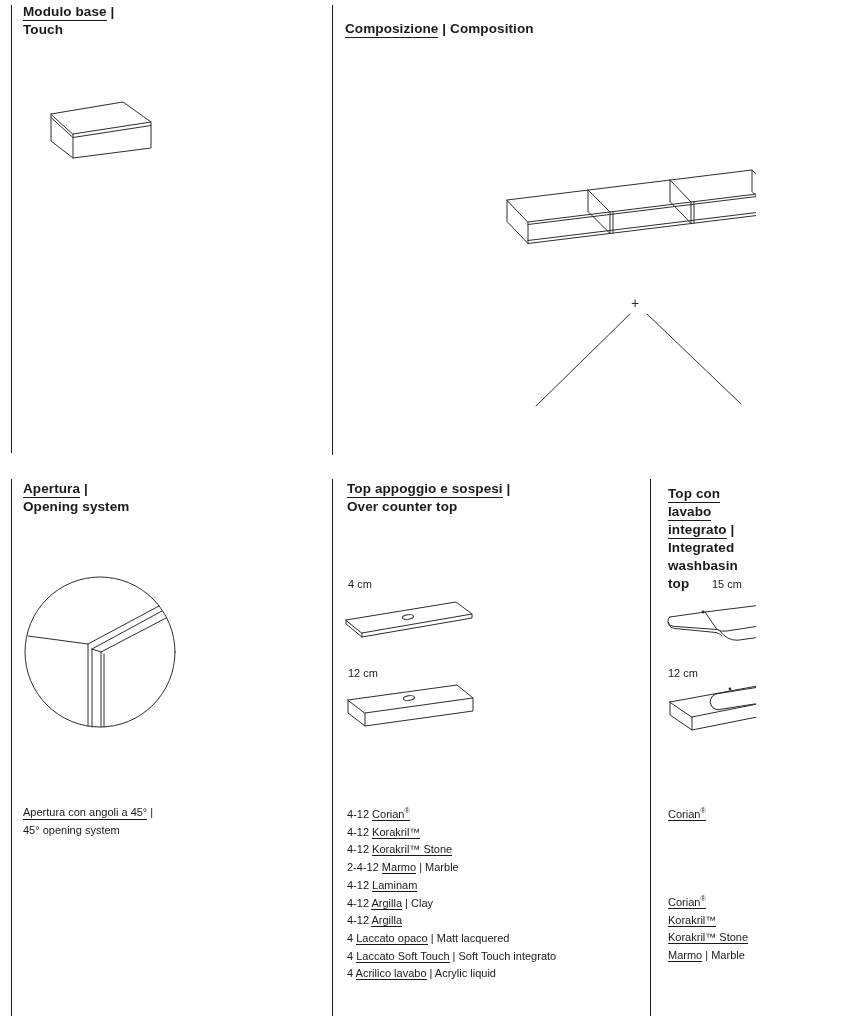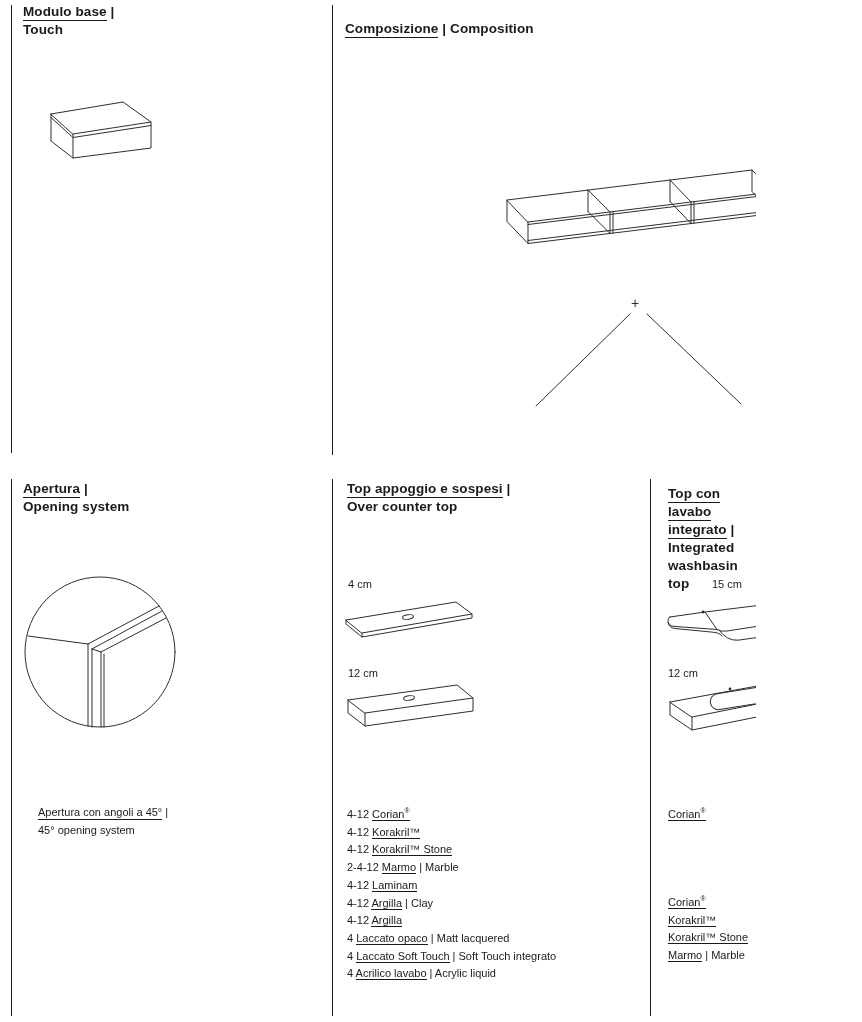--- a/index.html
+++ b/index.html
@@ -109,21 +109,21 @@
     <div><span class="hd-lnk">Composizione</span><span> | Composition</span></div>
   </div>
 
   <div class="plus" style="left:631px;top:295px;">+</div>
 
   <div class="hd" style="left:23px;top:480px;">
     <div><span class="hd-lnk">Apertura</span><span> |</span></div>
     <div>Opening system</div>
   </div>
 
-  <div class="caption" style="left:38px;top:803px;">
+  <div class="caption" style="left:23px;top:803px;">
     <div><span class="cap-lnk">Apertura con angoli a 45°</span><span> |</span></div>
     <div>45° opening system</div>
   </div>
 
   <div class="hd" style="left:347px;top:480px;">
     <div><span class="hd-lnk">Top appoggio e sospesi</span><span> |</span></div>
     <div>Over counter top</div>
   </div>
 
   <div class="hd" style="left:668px;top:485px;">

